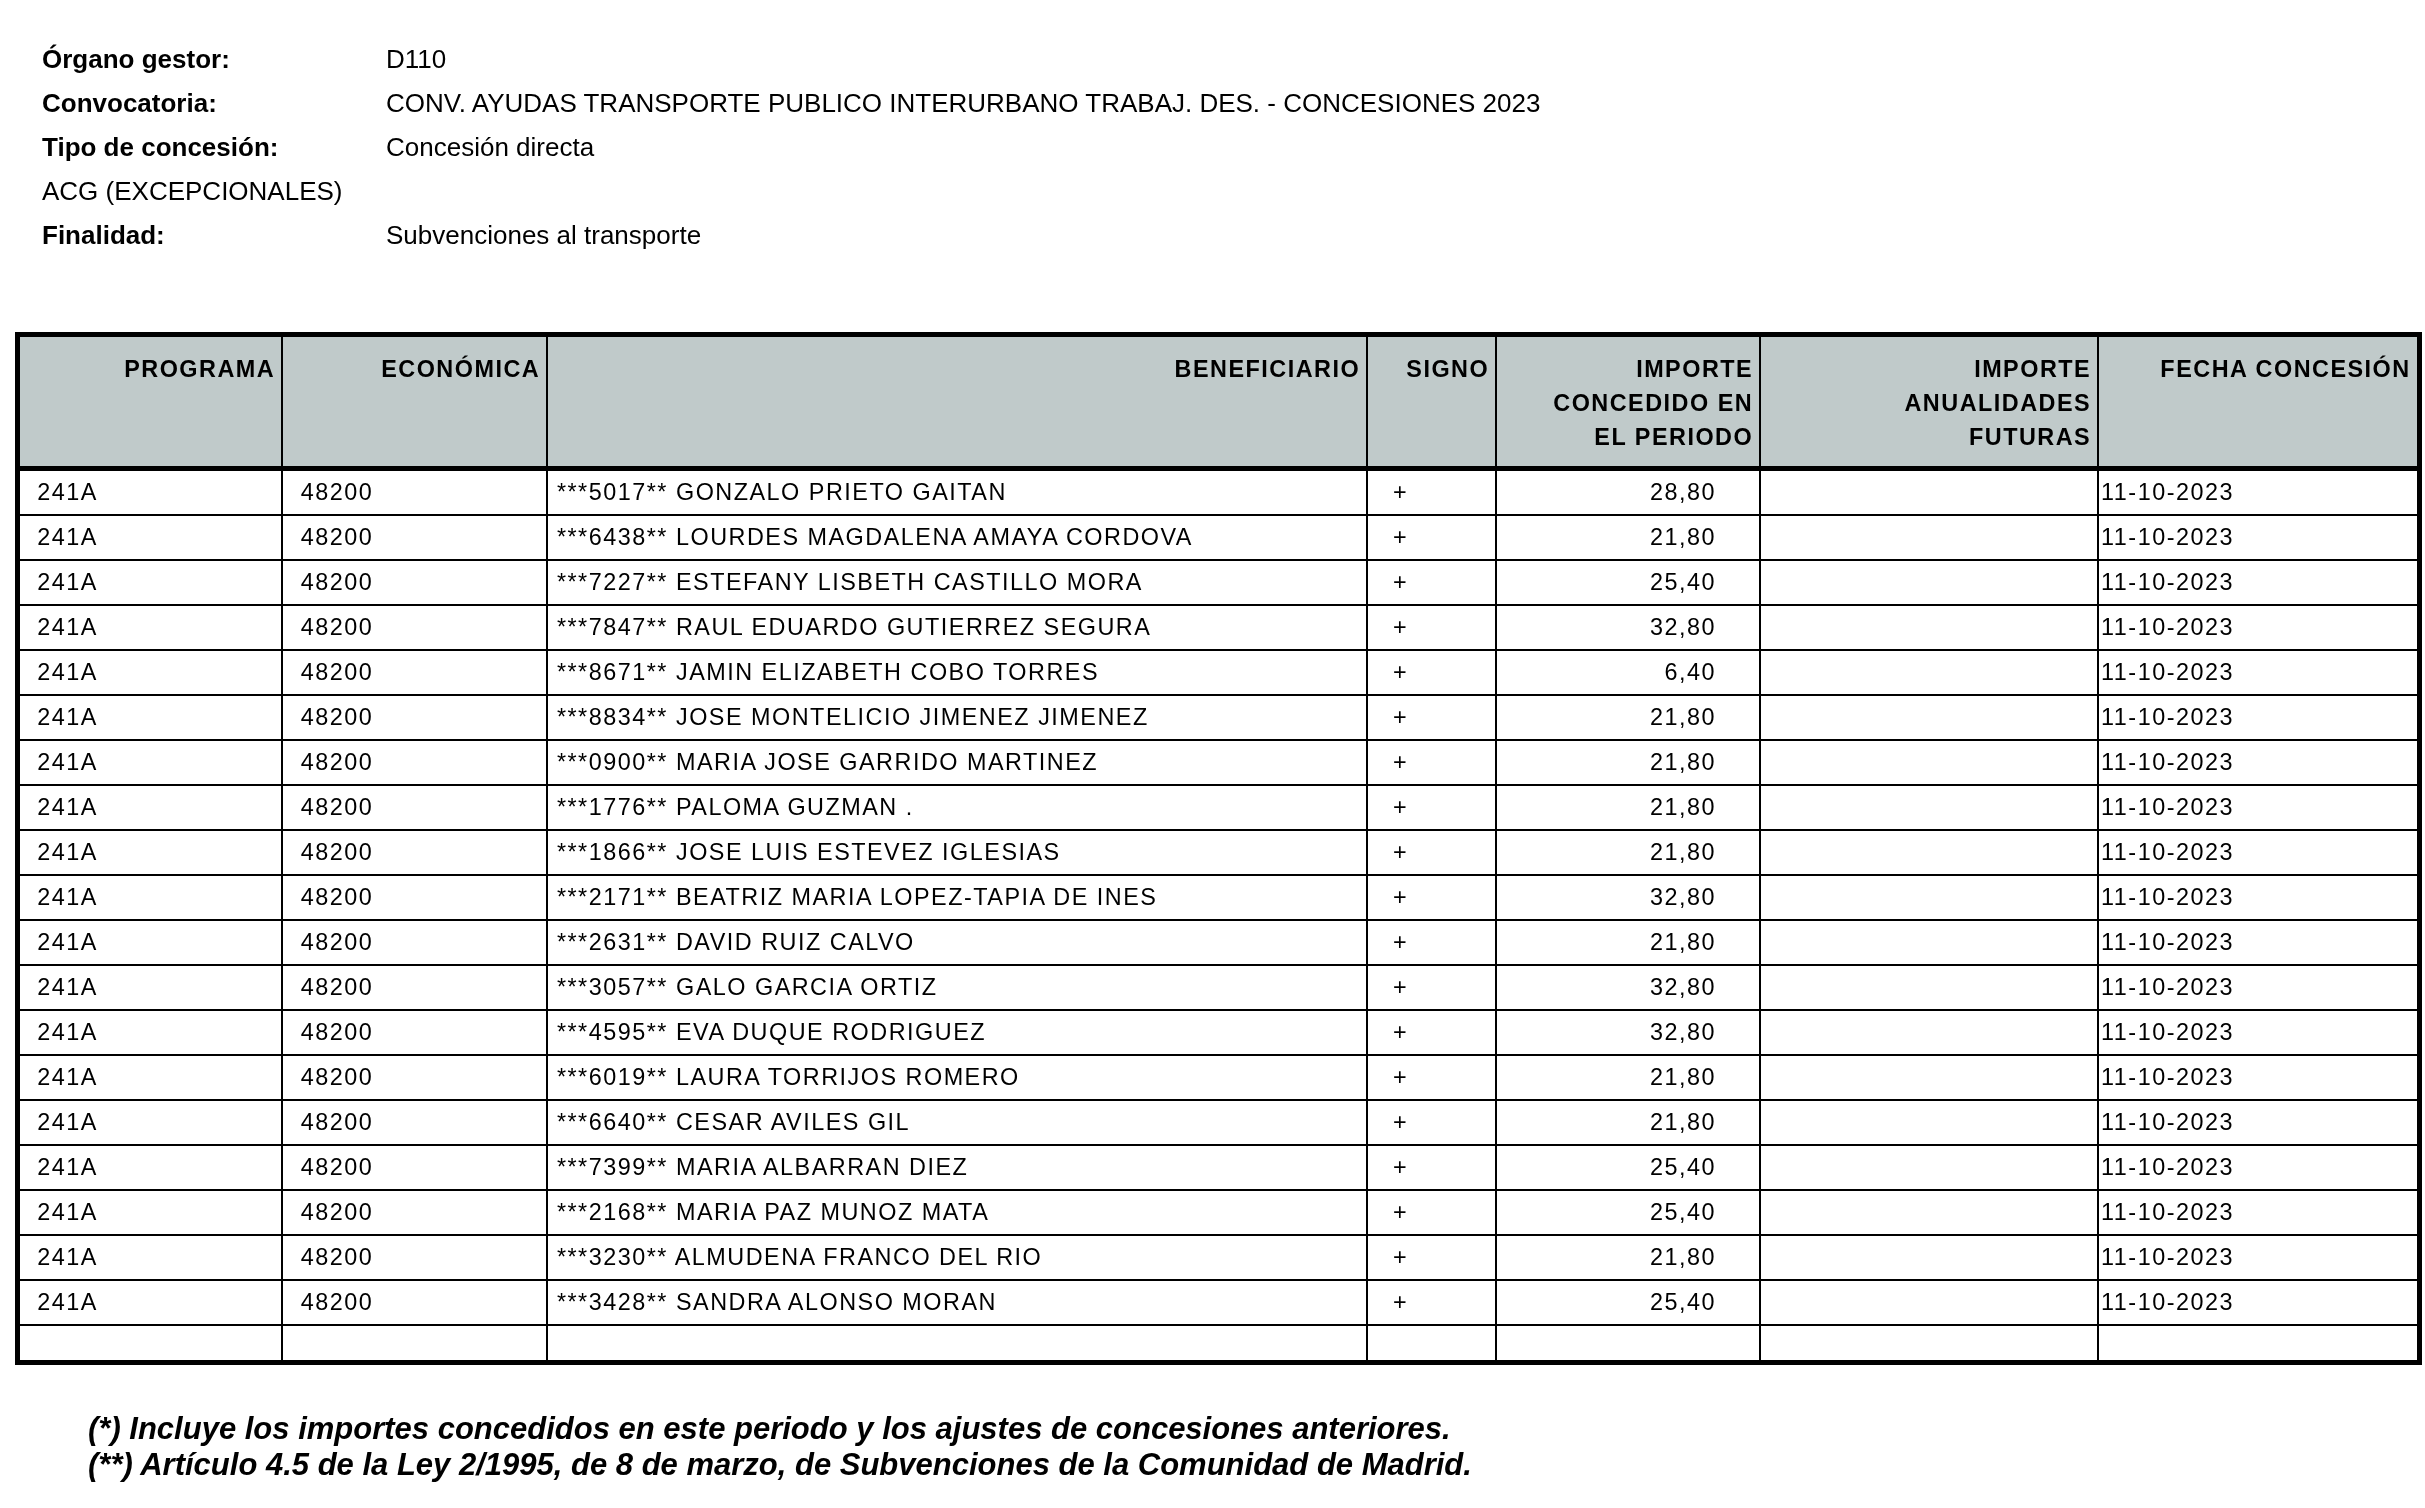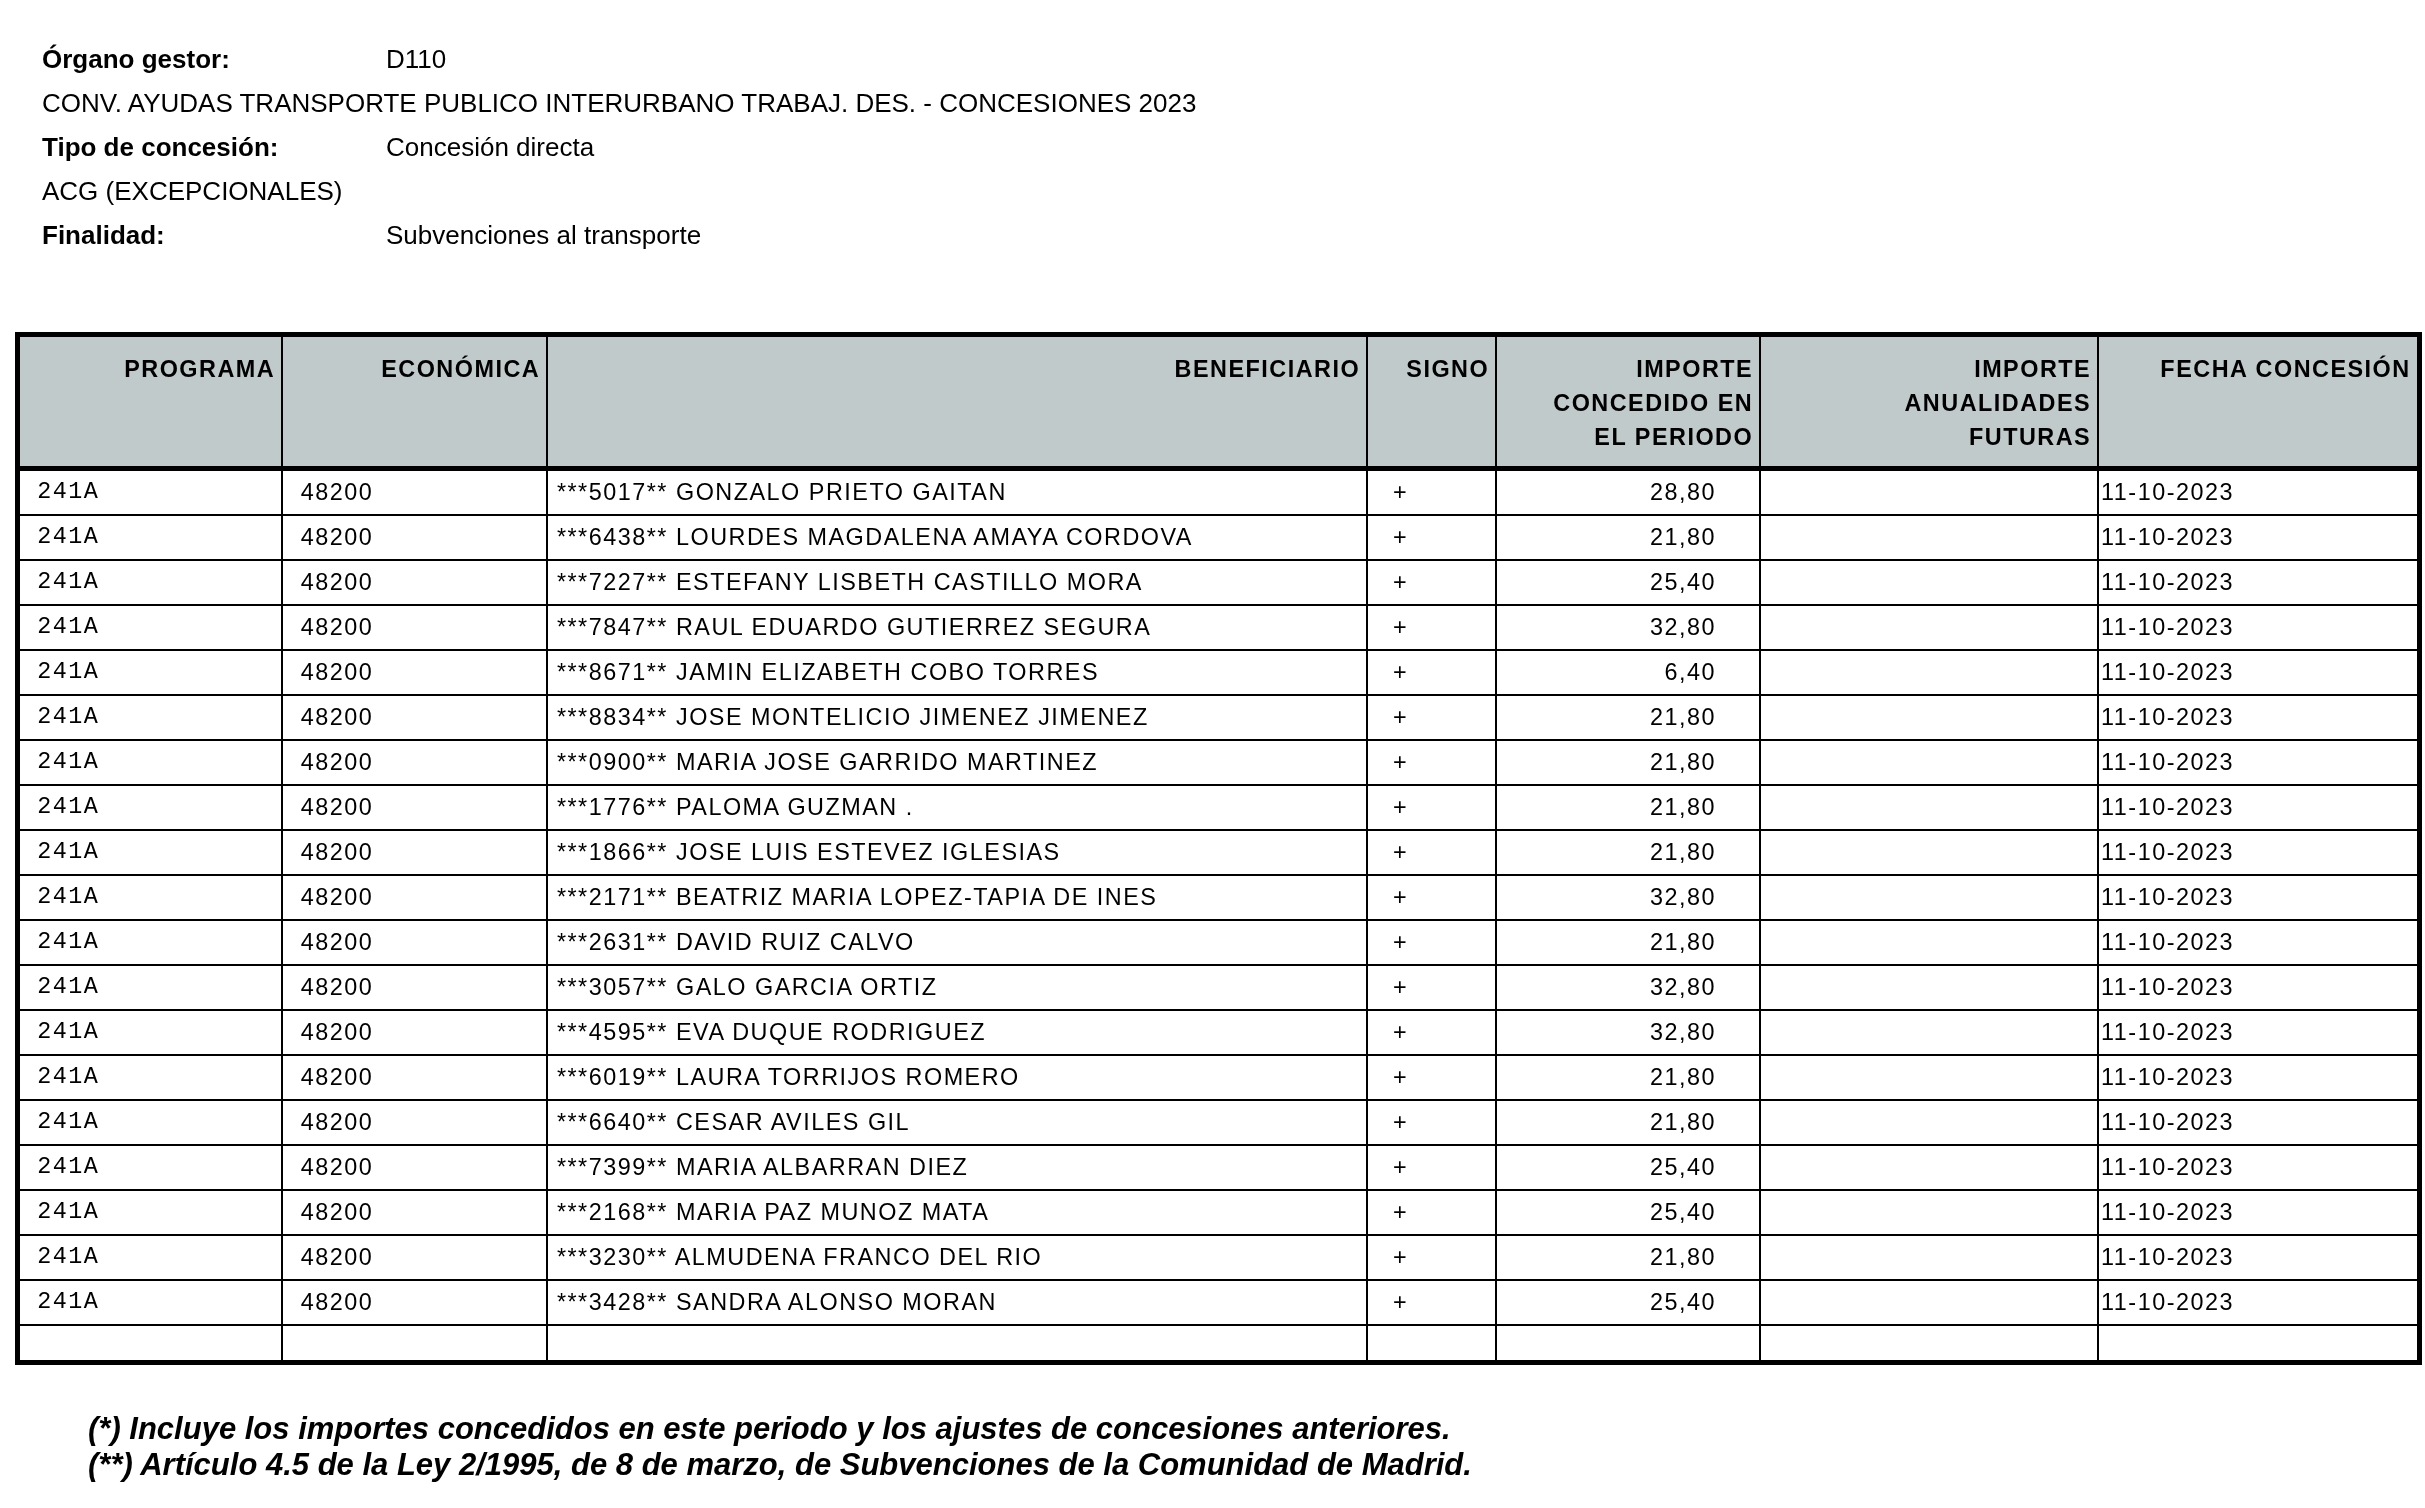--- a/index.html
+++ b/index.html
@@ -68,21 +68,21 @@
   .grants tbody td {
     height: 43px;
     line-height: 43px;
     font-size: 23.4px;
     letter-spacing: 1.5px;
     white-space: nowrap;
     padding: 0;
     vertical-align: middle;
   }
   
-  .grants tbody td.c0 { padding-left: 17.6px; font-family: Liberation Mono, monospace; }
+  .grants tbody td.c0 { padding-left: 17.6px; }
   .grants tbody td.c1 { padding-left: 17.6px; }
   .grants tbody td.c2 { padding-left: 8.8px; }
   .grants tbody td.c3 { padding-left: 25px; }
   .grants tbody td.c4 { text-align: right; padding-right: 43px; }
   .grants tbody td.c6 { padding-left: 2px; }
   
   .grants thead th.c2 { padding-left: 10.3px; }
   .grants thead th.c3 { padding-left: 8.8px; }
   .grants thead th.c4 { padding-left: 11.7px; }
   .grants thead th.c5 { padding-left: 11.7px; }
@@ -103,20 +103,21 @@
 </style>
 </head>
 <body style="background: rgb(255, 255, 255); color: rgb(0, 0, 0);">
 
 <div class="meta">
     <div class="meta-row">
       <span class="meta-label">Órgano gestor:</span>
       <span class="meta-value">D110</span>
     </div>
     <div class="meta-row">
+      <span class="meta-label">Convocatoria:</span>
       <span class="meta-value">CONV. AYUDAS TRANSPORTE PUBLICO INTERURBANO TRABAJ. DES. - CONCESIONES 2023</span>
     </div>
     <div class="meta-row">
       <span class="meta-label">Tipo de concesión:</span>
       <span class="meta-value">Concesión directa</span>
     </div>
     <div class="meta-row">
       <span class="meta-value">ACG (EXCEPCIONALES)</span>
     </div>
     <div class="meta-row">

